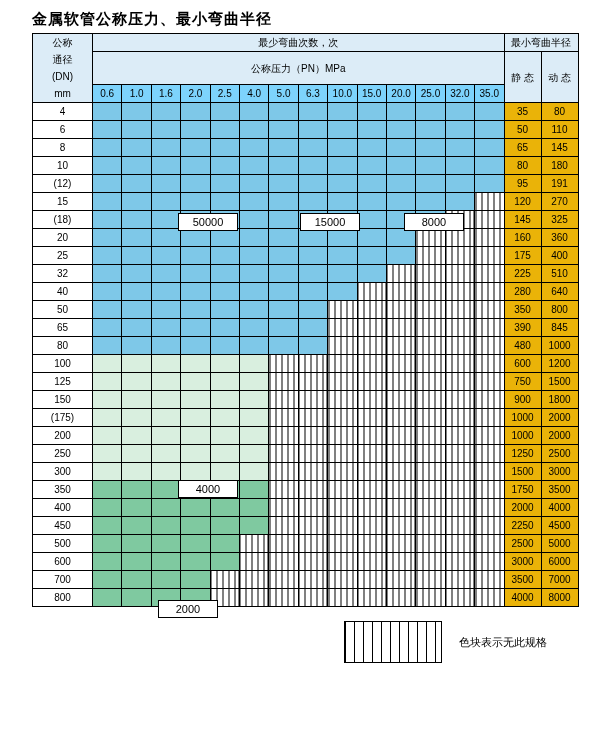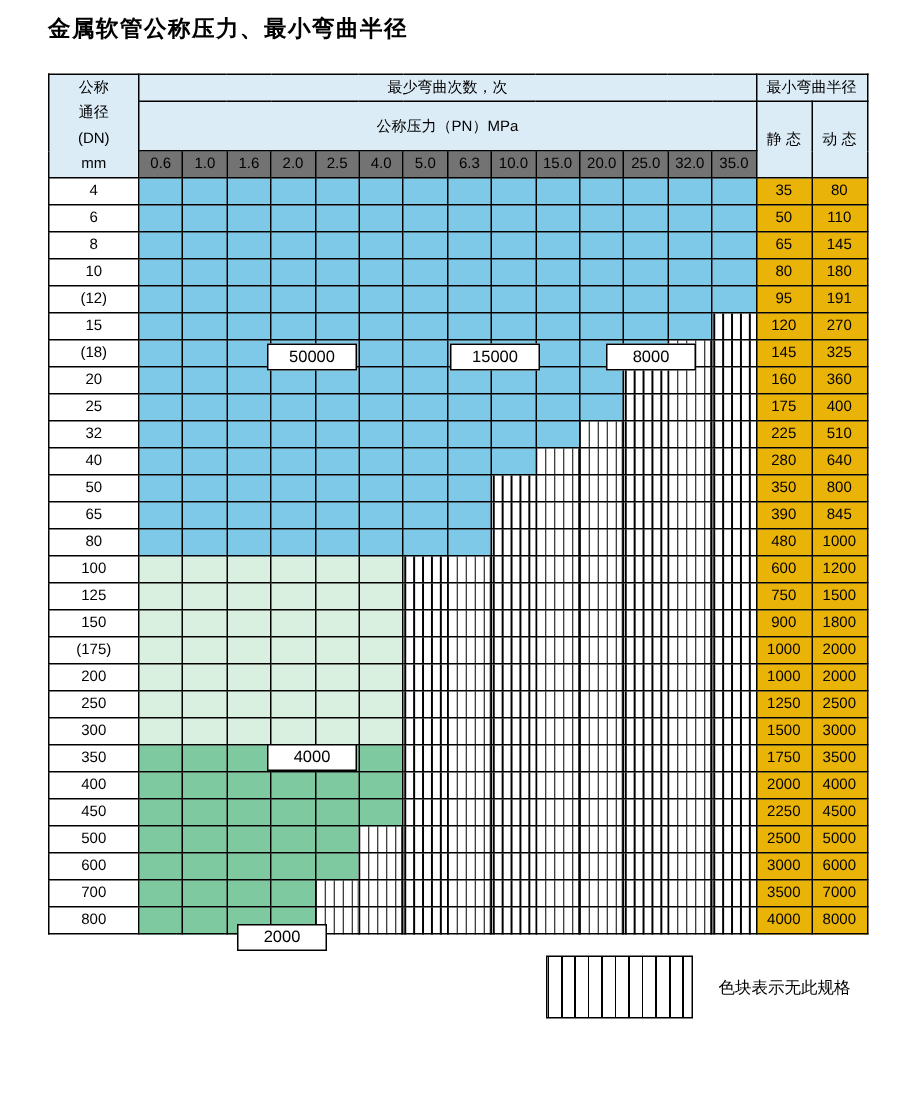--- a/index.html
+++ b/index.html
@@ -8,21 +8,21 @@
     background:#ffffff;
     font-family:"Liberation Sans","DejaVu Sans",sans-serif;
     color:#000;
     overflow:hidden;
   }
   #page-title{
     font-family:"Liberation Serif","DejaVu Serif",serif;
     font-weight:bold;
     font-size:15px;
     letter-spacing:1px;
-    padding:10px 0 20px 32px;
+    padding:10px 0 4px 32px;
   }
   .table-wrap{
     position:relative;
     margin-left:32px;
     width:536px;
   }
   table.main{
     border-collapse:collapse;
     table-layout:fixed;
     width:536px;
@@ -31,21 +31,21 @@
   table.main td,table.main th{
     border:1px solid #000;
     padding:0;
     text-align:center;
     vertical-align:middle;
     font-weight:normal;
     height:17px;
     line-height:17px;
   }
   .hdr{background:#dcecf7;}
-  .hdr-blue{background:#737373;}
+  .hdr-blue{background:#7dd3fc;}
   .dn-cell{background:#ffffff;}
   .colA{width:60px;}
   .colP{width:29.4px;}
   .colR{width:37px;}
   .blue{background:#7ec8e8;}
   .green{background:#7fc9a0;}
   .green-l{background:#d9efdf;}
   .white{background:#eab308;}
   .hatch{
     background-image:repeating-linear-gradient(to right,#000 0 1px,transparent 1px 6px);
@@ -81,21 +81,21 @@
   .lg-hatch{
     display:inline-block;
     width:96px;height:40px;
     border:1px solid #000;
     vertical-align:middle;
     background-image:repeating-linear-gradient(to right,#000 0 1px,transparent 1px 9px);
     background-color:#fff;
   }
   .legend-right{
     position:absolute;
-    left:332px;top:0;
+    left:312px;top:0;
   }
   .sp{display:inline-block;width:16px;}
   .hdr-tall{height:24px;line-height:24px;}
 </style>
 </head>
 <body>
 
 <div id="page-title">金属软管公称压力、最小弯曲半径</div>
 
 <div class="table-wrap">

